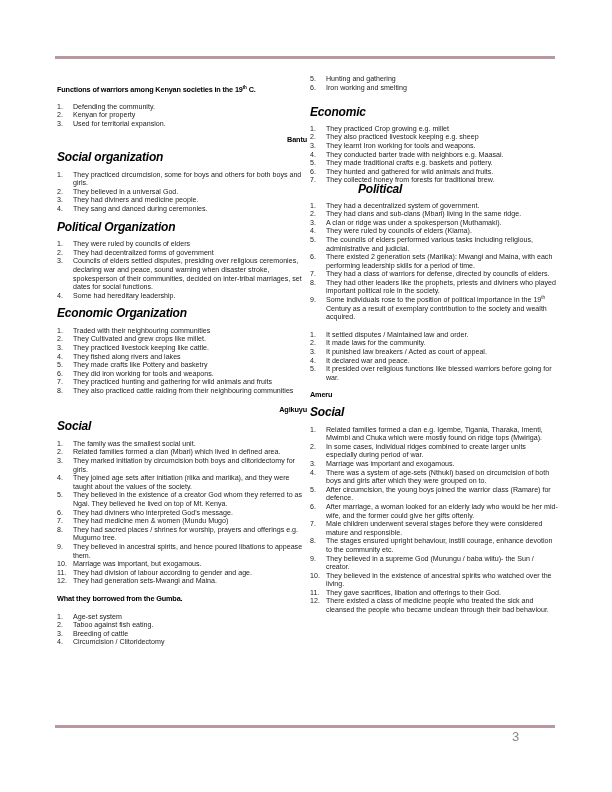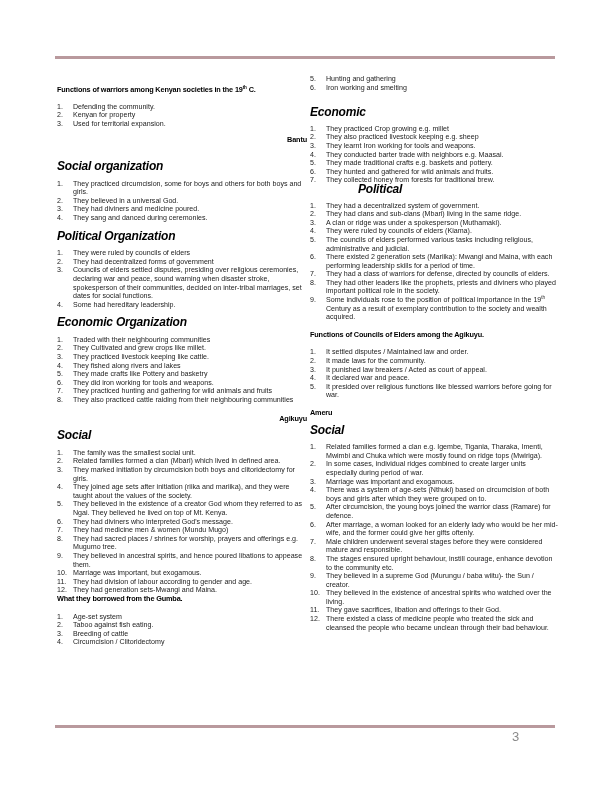--- a/index.html
+++ b/index.html
@@ -36,33 +36,33 @@
         <span class="num">2.</span>
         <span class="txt">Kenyan for property</span>
       </li>
       <li>
         <span class="num">3.</span>
         <span class="txt">Used for territorial expansion.</span>
       </li>
     </ol>
 
   <p class="h-bold" style="margin-top:8px;text-align:right;">Bantu</p>
-  <p class="h-ital" style="margin-top:17px;">Social organization</p>
+  <p class="h-ital" style="margin-top:8px;">Social organization</p>
   <ol style="margin-top:9px;">
       <li>
         <span class="num">1.</span>
         <span class="txt">They practiced circumcision, some for boys and others for both boys and girls.</span>
       </li>
       <li>
         <span class="num">2.</span>
         <span class="txt">They believed in a universal God.</span>
       </li>
       <li>
         <span class="num">3.</span>
-        <span class="txt">They had diviners and medicine poured.</span>
+        <span class="txt">They had diviners and medicine people.</span>
       </li>
       <li>
         <span class="num">4.</span>
         <span class="txt">They sang and danced during ceremonies.</span>
       </li>
     </ol>
 
   <p class="h-ital" style="margin-top:9px;">Political Organization</p>
   <ol style="margin-top:9px;">
       <li>
@@ -165,21 +165,21 @@
       <li>
         <span class="num">11.</span>
         <span class="txt">They had division of labour according to gender and age.</span>
       </li>
       <li>
         <span class="num">12.</span>
         <span class="txt">They had generation sets-Mwangi and Maina.</span>
       </li>
     </ol>
 
-  <p class="h-bold" style="">What they borrowed from the Gumba.</p>
+  <p class="h-bold" style="margin-top:9px;">What they borrowed from the Gumba.</p>
   <ol style="margin-top:9px;">
       <li>
         <span class="num">1.</span>
         <span class="txt">Age-set system</span>
       </li>
       <li>
         <span class="num">2.</span>
         <span class="txt">Taboo against fish eating.</span>
       </li>
       <li>
@@ -272,21 +272,20 @@
         <span class="txt">They had other leaders like the prophets, priests and diviners who played important political role in the society.</span>
       </li>
     </ol>
   <ol>
     <li>
         <span class="num">9.</span>
         <span class="txt"><span>Some individuals rose to the position of political importance in the 19</span><sup>th</sup><span> Century as a result of exemplary contribution to the society and wealth acquired.</span></span>
       </li>
   </ol>
 
-  <p class="h-bold" style="margin-top:9px;">Functions of Councils of Elders among the Agikuyu.</p>
   <ol style="margin-top:9px;">
       <li>
         <span class="num">1.</span>
         <span class="txt">It settled disputes / Maintained law and order.</span>
       </li>
       <li>
         <span class="num">2.</span>
         <span class="txt">It made laws for the community.</span>
       </li>
       <li>

